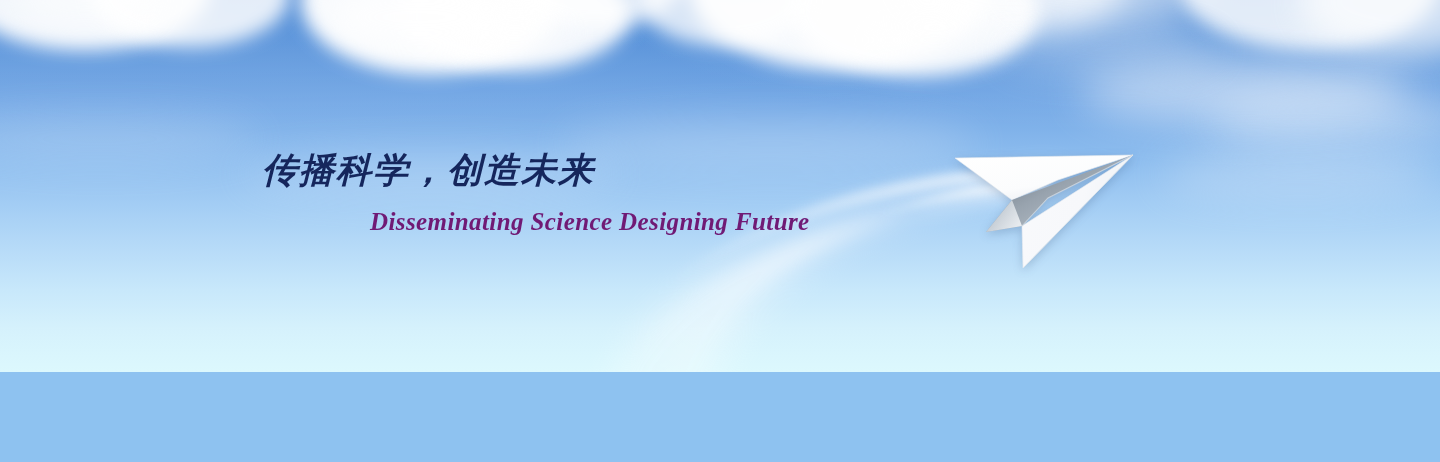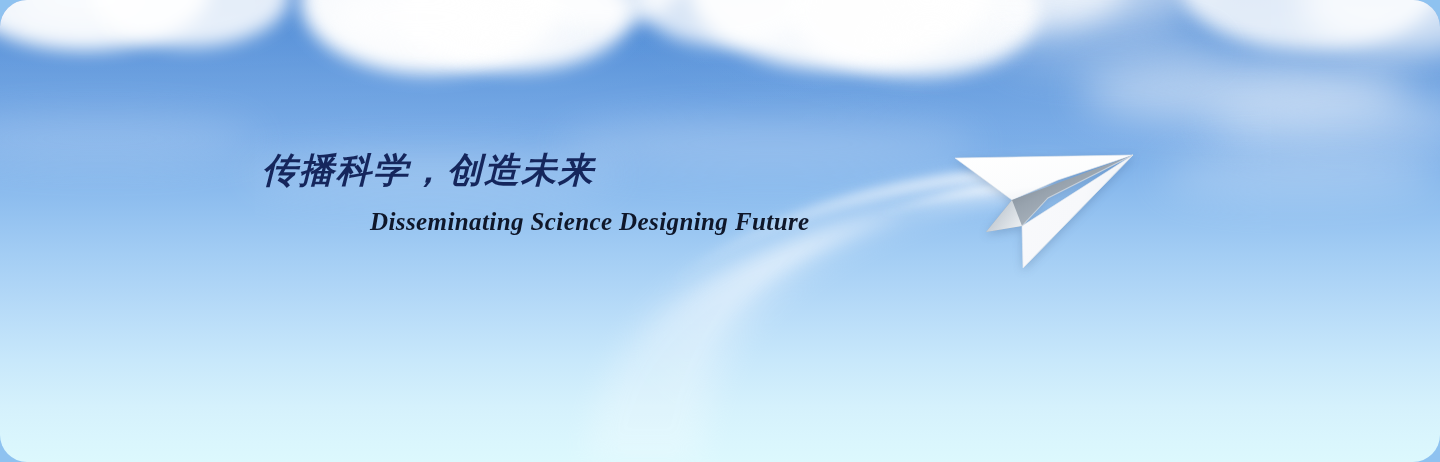--- a/index.html
+++ b/index.html
@@ -2,21 +2,21 @@
 <html><head>
 <meta charset="utf-8">
 <style>
   html,body{margin:0;padding:0;}
   body{
     width:1440px;height:462px;overflow:hidden;
     font-family:"Liberation Sans", sans-serif;
     background:#8ec2f0;
   }
   .banner{
-    position:relative;width:1440px;height:462px;overflow:hidden;border-radius:27px;
+    position:relative;width:1440px;height:372px;overflow:hidden;
   }
 
   
   .sky{
     position:absolute;inset:0;
     background:linear-gradient(to bottom,
       #3f80d2 0%,
       #4b89d6 6%,
       #5f98dd 16%,
       #75a9e6 28%,
@@ -92,21 +92,21 @@
     letter-spacing:2px;
     color:#15265c;
     margin:0;
     white-space:nowrap;
   }
   .slogan-en{
     font-family:"Liberation Serif", serif;
     font-weight:bold;font-style:italic;
     font-size:25px;line-height:32px;
     letter-spacing:.4px;
-    color:#0f172a;
+    color:#701a75;
     margin:14px 0 0 108px;
     white-space:nowrap;
   }
 </style>
 </head>
 <body>
 
 <div class="banner">
 
   <div class="sky"></div>

